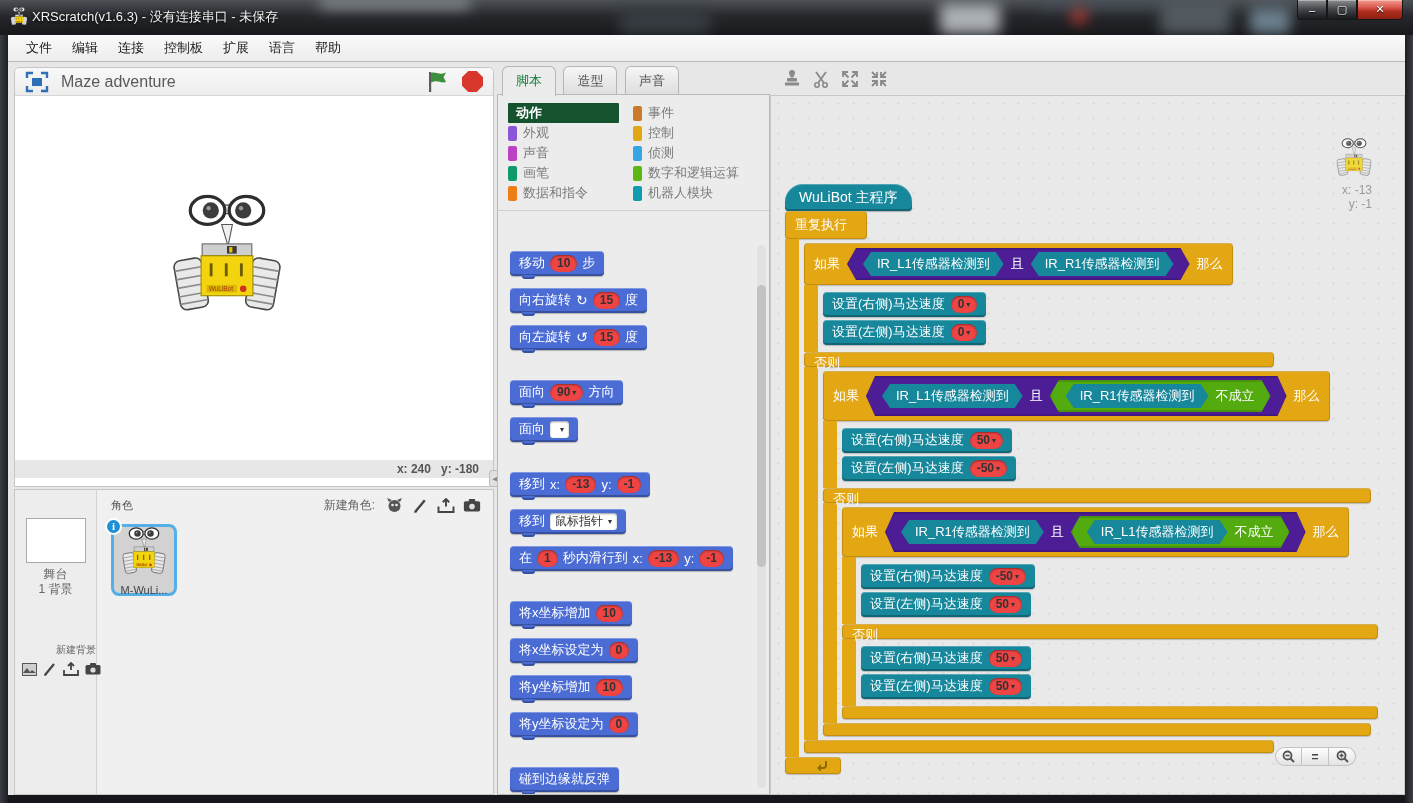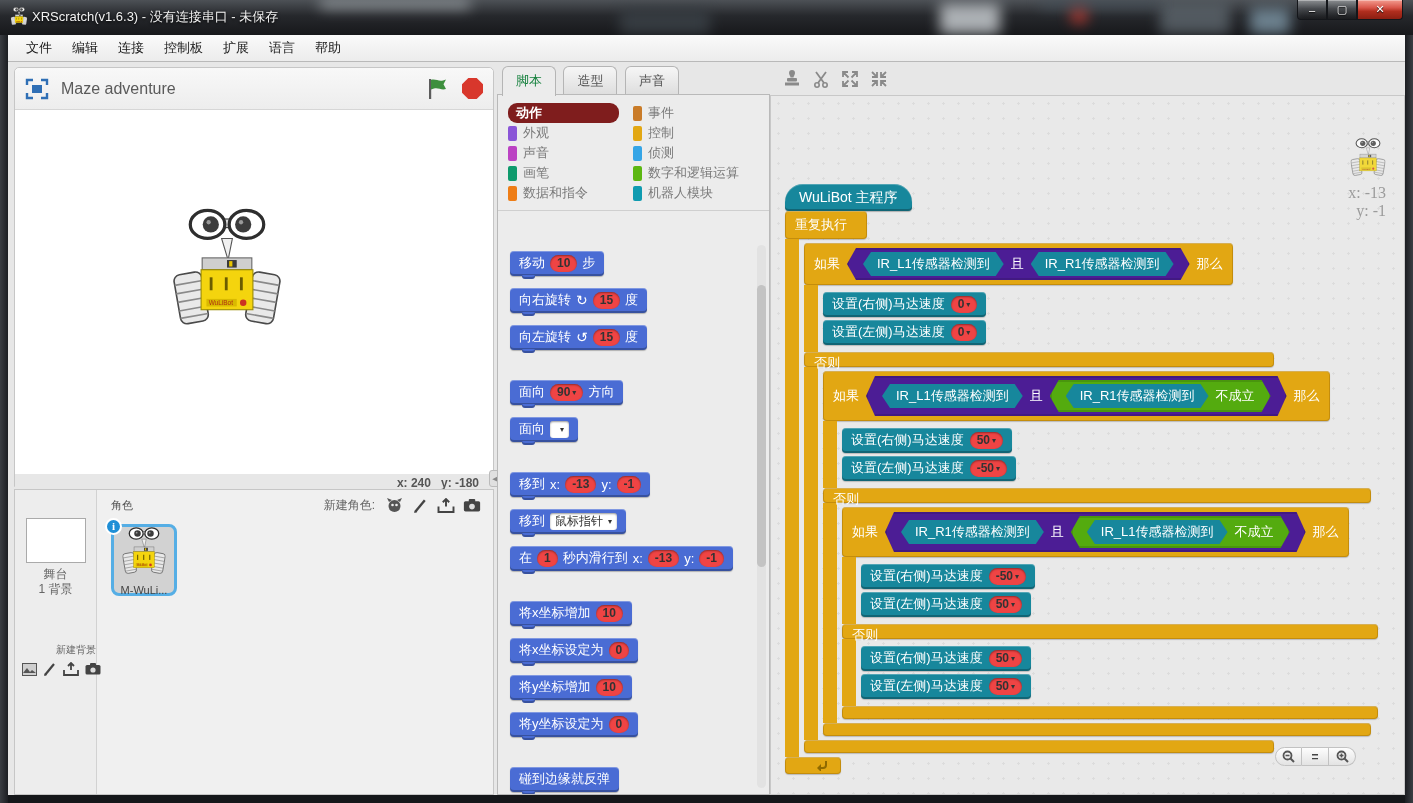--- a/index.html
+++ b/index.html
@@ -31,21 +31,21 @@
     background:linear-gradient(#fafafa,#ececec); border-bottom:1px solid #b9b9b9;
     display:flex; align-items:center; padding-left:8px; }
   .menu-item { padding:3px 10px; font-size:13px; color:#1a1a1a; }
 
   
   #content { position:absolute; left:8px; top:62px; width:1397px; height:733px; background:#e7e7e7; }
 
   
   #stage-panel { position:absolute; left:6px; top:5px; width:480px; height:420px;
     border:1px solid #c6c6c6; border-radius:5px 5px 0 0; background:#fff; }
-  #stage-header { height:42px; background:linear-gradient(#f8f8f8,#ededed);
+  #stage-header { height:28px; background:linear-gradient(#f8f8f8,#ededed);
     border-bottom:1px solid #d6d6d6; border-radius:5px 5px 0 0;
     display:flex; align-items:center; padding:4px 10px; gap:12px; }
   #project-title { font-size:16px; color:#5a5a5a; flex:1; }
   #stage-canvas { position:relative; height:364px; background:#fff; overflow:hidden; }
   #coords-row { height:18px; display:flex; justify-content:flex-end; gap:10px;
     padding-right:14px; align-items:center; font-size:12px; color:#555; font-weight:bold;
     background:#e7e7e7; }
   #collapse-tab { position:absolute; right:-8px; top:402px; width:12px; height:17px;
     background:#e0e0e0; border:1px solid #bbb; border-radius:3px; font-size:7px; color:#888;
     display:flex; align-items:center; justify-content:center; }
@@ -80,21 +80,21 @@
   .tab { display:inline-block; padding:5px 13px 4px; font-size:13px; color:#555;
     background:linear-gradient(#f6f6f6,#dedede); border:1px solid #b5b5b5; border-bottom:none;
     border-radius:6px 6px 0 0; margin-right:3px; position:relative; top:1px; }
   .tab.active { background:#ececec; color:#15803d; padding-bottom:6px; z-index:3; }
   #palette-body { position:absolute; left:0; top:29px; right:0; bottom:0;
     background:#ececec; border:1px solid #b9b9b9; }
   #categories { height:116px; border-bottom:1px solid #cfcfcf; padding:8px 4px 4px 10px;
     display:grid; grid-template-columns:125px 1fr; grid-auto-flow:column; grid-template-rows:repeat(5,20px); }
   .cat-item { display:flex; align-items:center; gap:6px; font-size:13px; color:#7a7a7a; }
   .cat-chip { width:9px; height:15px; border-radius:2px; flex:none; }
-  .cat-item.selected { background:#7f1d1d; color:#fff; border-radius:9px; padding-left:8px; margin-right:14px; font-weight:bold; }
+  .cat-item.selected { background:#14532d; color:#fff; border-radius:1px; padding-left:8px; margin-right:14px; font-weight:bold; }
   #palette-blocks { position:absolute; left:0; top:146px; right:0; bottom:0; overflow:hidden; padding:10px 0 8px 12px; }
   .pgroup { margin-bottom:30px; }
   .pblock { position:relative; display:flex; width:fit-content; align-items:center; gap:5px;
     padding:3px 9px 4px; border-radius:4px; color:#fff; font-size:13px; background:var(--bc);
     box-shadow:inset 0 1px 0 rgba(255,255,255,.3), inset 0 -2px 0 rgba(0,0,0,.25), 0 1px 1px rgba(0,0,0,.25);
     margin-bottom:12px; }
   .pblock::after { content:""; position:absolute; left:12px; bottom:-3px; width:13px; height:4px;
     background:var(--bc); border-radius:0 0 3px 3px; box-shadow:inset 0 -2px 0 rgba(0,0,0,.25); }
   .oval { background:#ef4444; color:#333; border-radius:11px; padding:0 7px; font-size:12px; font-weight:bold;
     min-width:15px; height:17px; line-height:17px; text-align:center; display:inline-flex; align-items:center;
@@ -109,21 +109,21 @@
   #palette-scroll-thumb { position:absolute; left:0; top:40px; width:9px; height:282px;
     border-radius:5px; background:#c3c3c3; }
 
   
   #script-pane { position:absolute; left:762px; top:0; right:0; bottom:0; }
   #script-toolbar { height:33px; display:flex; align-items:center; gap:9px; padding-left:12px; }
   .tool-icon { width:20px; height:20px; display:flex; align-items:center; justify-content:center; }
   #script-canvas { position:absolute; left:0; top:33px; right:0; bottom:0;
     background:#e9e9e9; border:1px solid #c8c8c8;
     background-image:radial-gradient(circle,#dcdcdc 1px,transparent 1.2px); background-size:15px 15px; }
-  #sprite-info { position:absolute; right:18px; top:42px; text-align:right; color:#9b9b9b; font-size:16px;font-family:Liberation Serif, serif; }
+  #sprite-info { position:absolute; right:32px; top:42px; text-align:right; color:#9b9b9b; font-size:12px; }
   #sprite-info svg { opacity:.8; }
 
   
   #script-stack { position:absolute; left:14px; top:88px; }
   .hat { width:fit-content; padding:5px 14px 4px; background:#17879c; color:#fff; font-size:14px;
     border-radius:18px 18px 4px 4px;
     box-shadow:inset 0 1px 0 rgba(255,255,255,.25), inset 0 -2px 0 rgba(0,0,0,.25), 0 1px 1px rgba(0,0,0,.25); }
   .gold { background:#e2a713; color:#fff;
     box-shadow:inset 0 1px 0 rgba(255,255,255,.3), inset 0 0 0 1px rgba(140,95,0,.35), 0 1px 1px rgba(0,0,0,.2); }
   .c-head { display:flex; width:fit-content; align-items:center; gap:7px; padding:5px 10px; font-size:13px;

